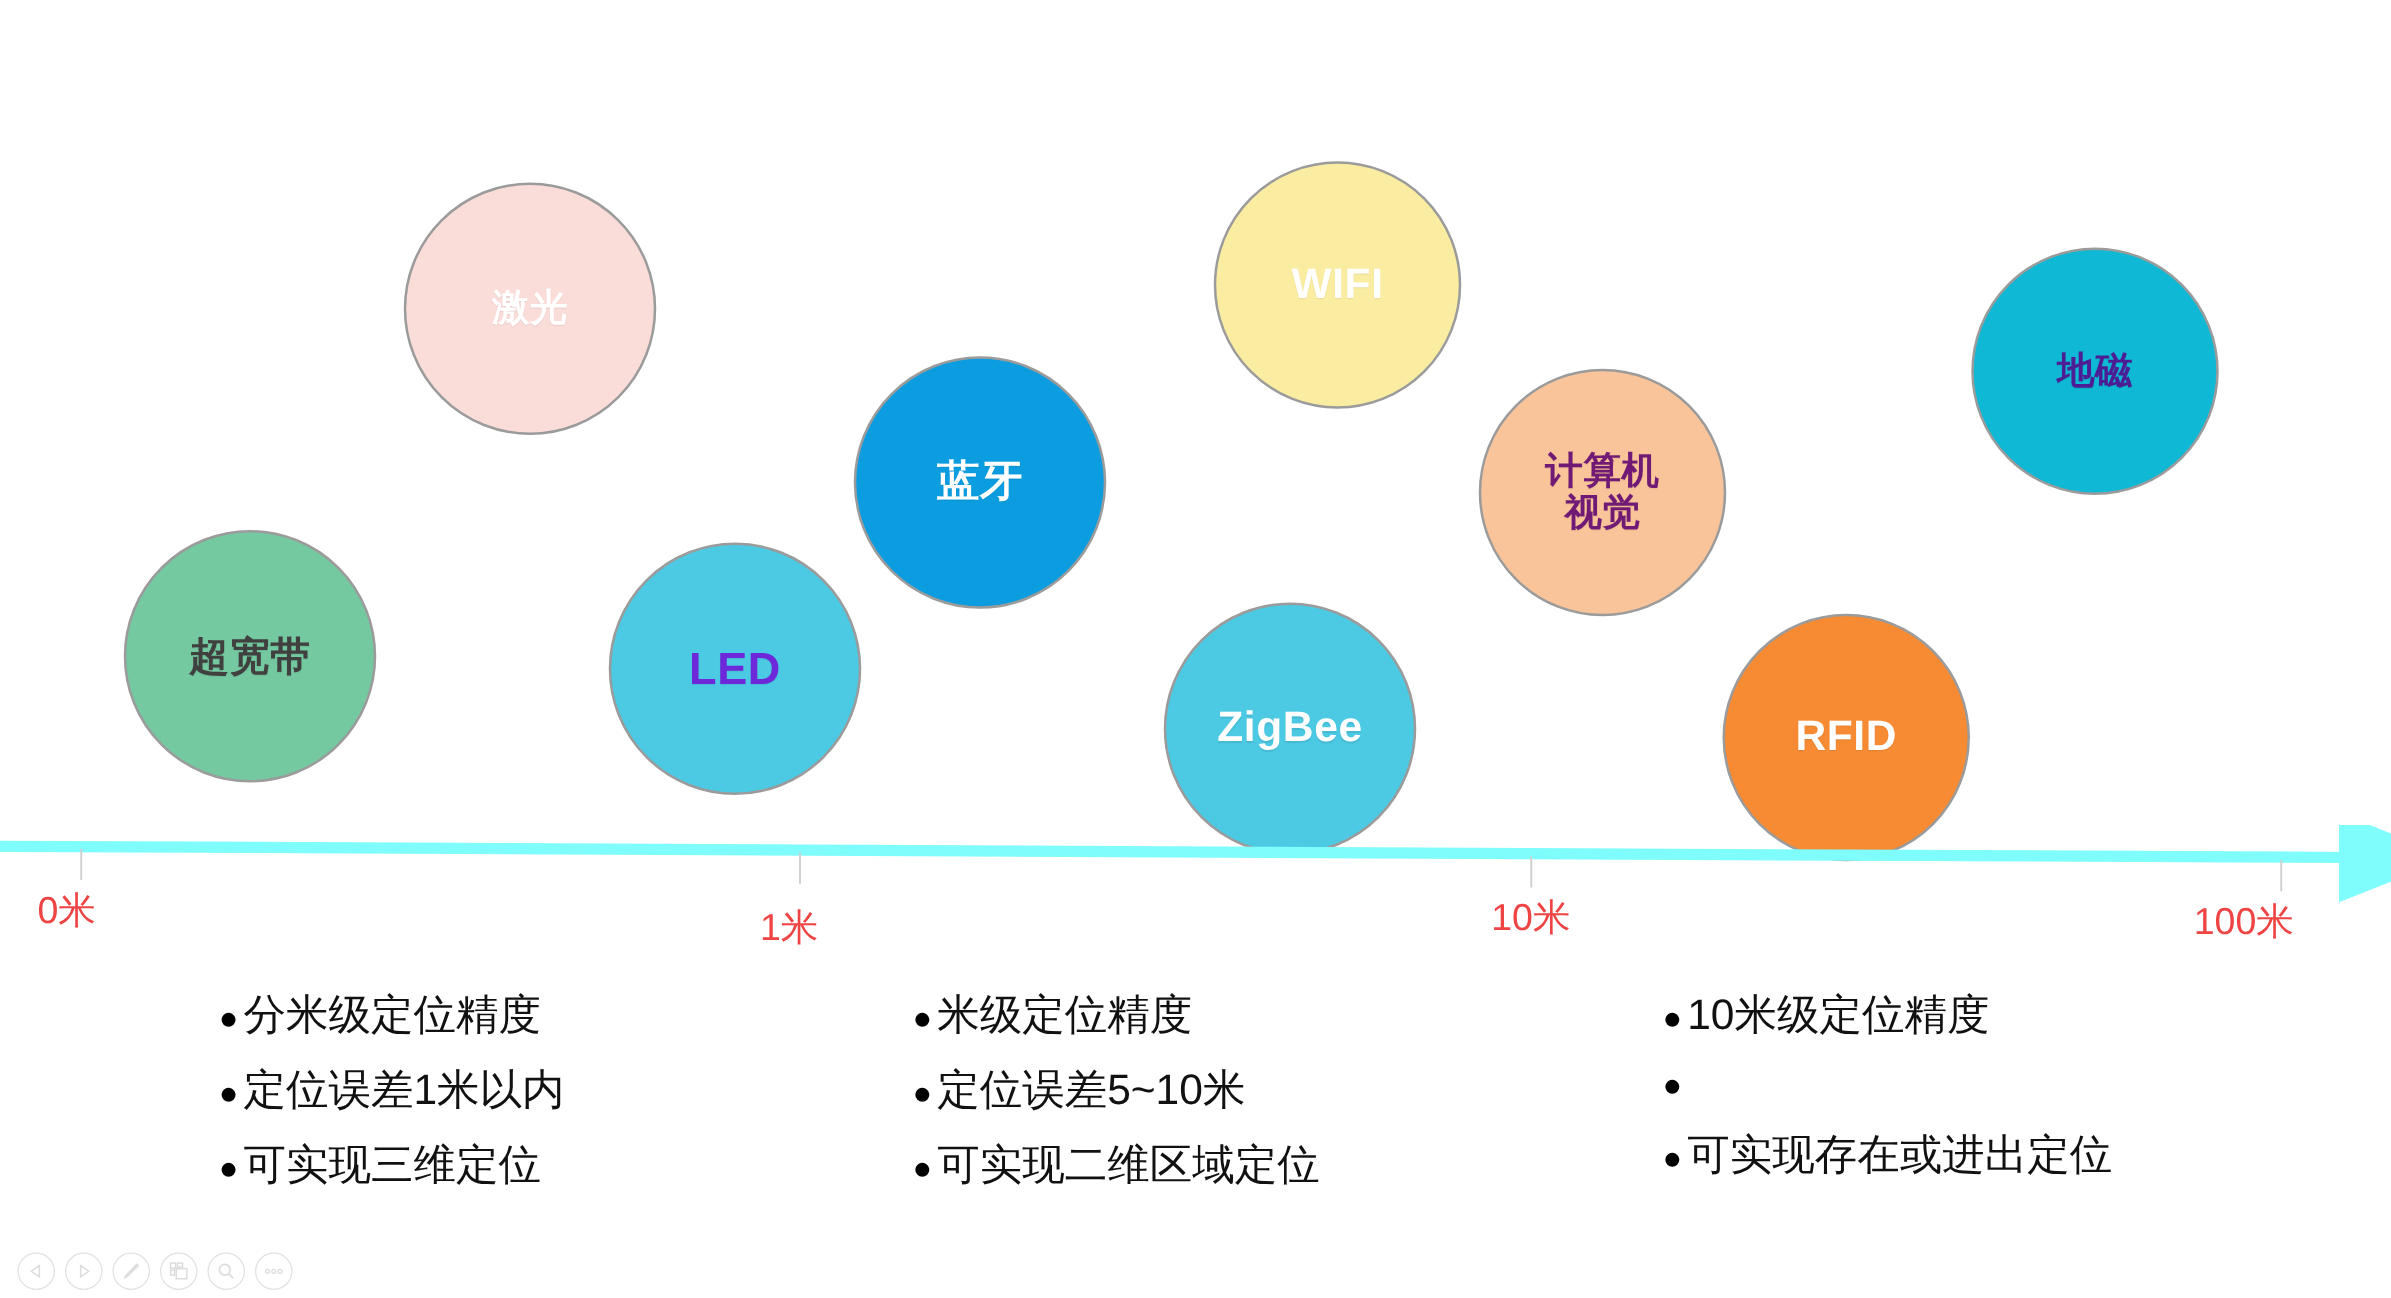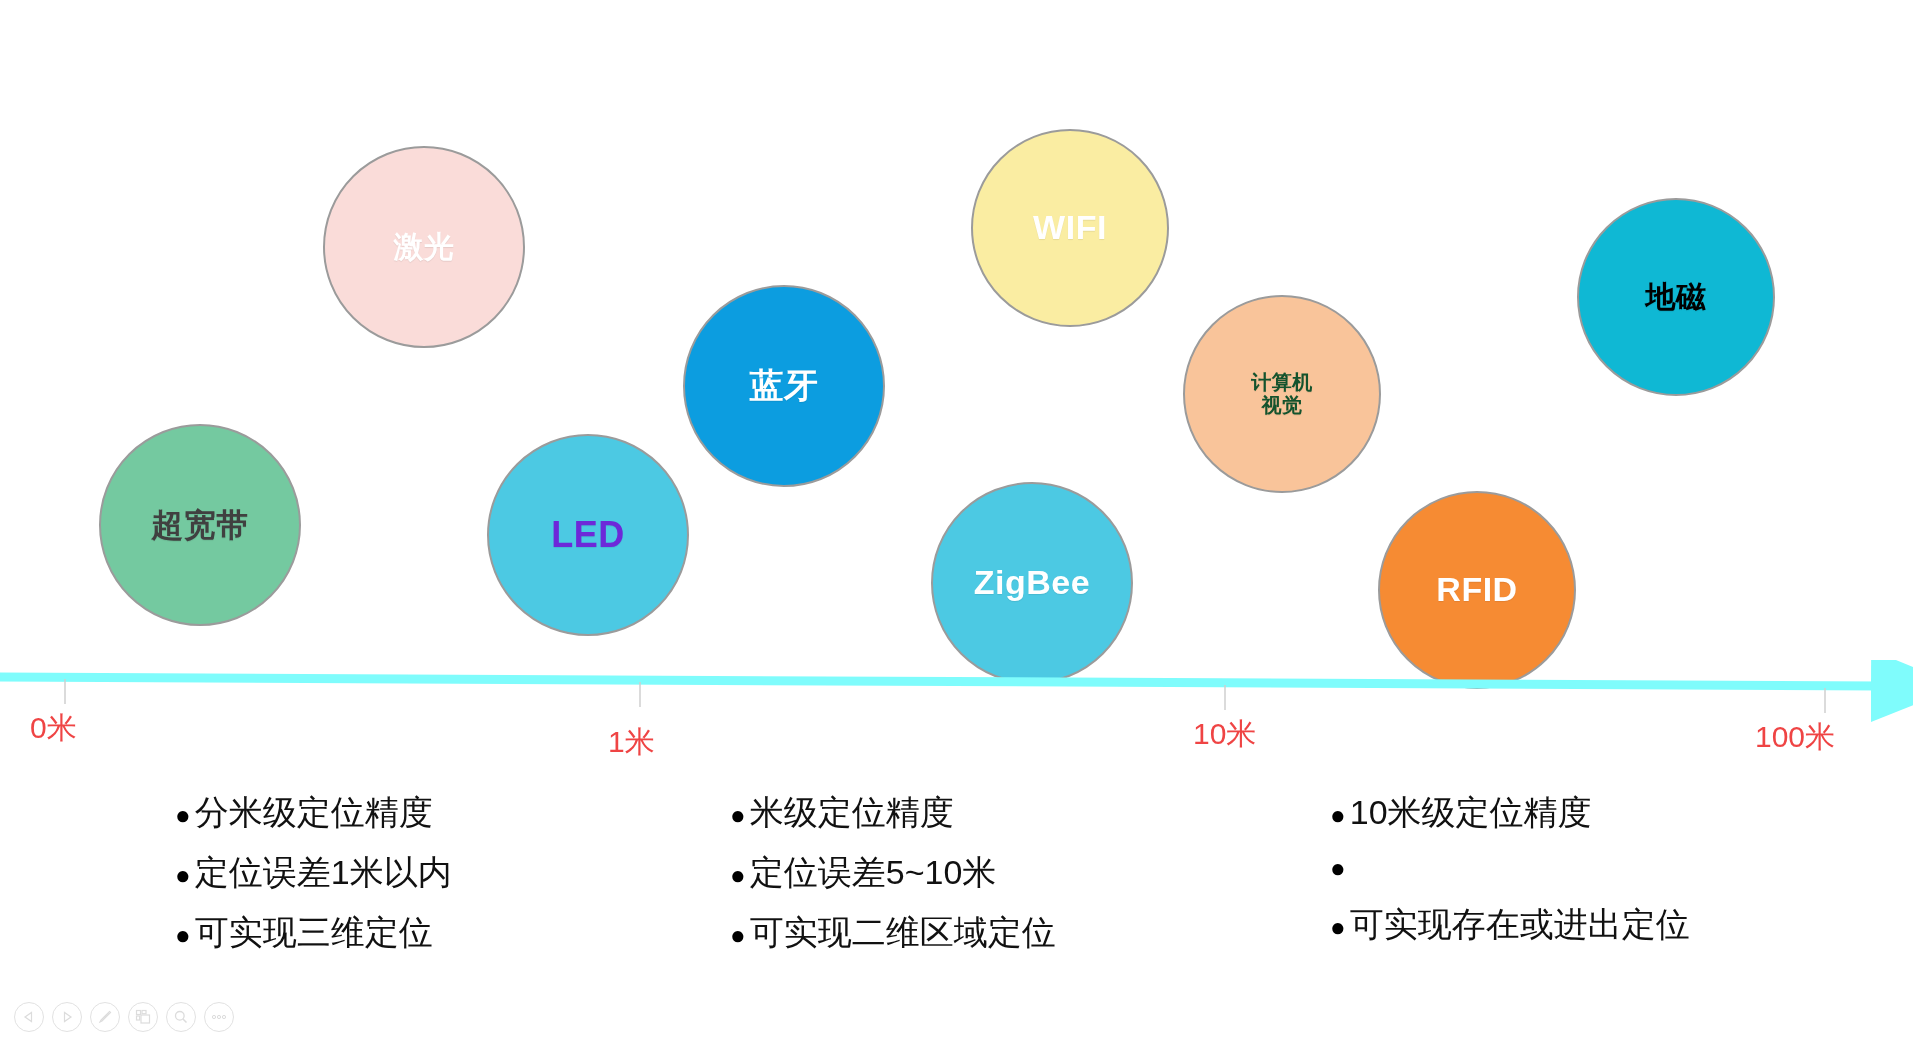--- a/index.html
+++ b/index.html
@@ -122,28 +122,28 @@
       </div>
       <div class="bubble" style="left: 683px; top: 285px; width: 202px; height: 202px; background: rgb(12, 157, 224); border-color: rgb(155, 155, 155); color: rgb(255, 255, 255); font-size: 34px;">
         <span class="bubble-label">蓝牙</span>
       </div>
       <div class="bubble" style="left: 971px; top: 129px; width: 198px; height: 198px; background: rgb(250, 237, 162); border-color: rgb(155, 155, 155); color: rgb(255, 255, 255); font-size: 34px;">
         <span class="bubble-label">WIFI</span>
       </div>
       <div class="bubble" style="left: 931px; top: 482px; width: 202px; height: 202px; background: rgb(76, 201, 227); border-color: rgb(155, 155, 155); color: rgb(255, 255, 255); font-size: 34px;">
         <span class="bubble-label">ZigBee</span>
       </div>
-      <div class="bubble" style="left: 1183px; top: 295px; width: 198px; height: 198px; background: rgb(249, 196, 154); border-color: rgb(155, 155, 155); color: #14532d; font-size: 20px;">
+      <div class="bubble" style="left: 1183px; top: 295px; width: 198px; height: 198px; background: rgb(249, 196, 154); border-color: rgb(155, 155, 155); color: #701a75; font-size: 30px;">
         <span class="bubble-label">计算机
 视觉</span>
       </div>
       <div class="bubble" style="left: 1378px; top: 491px; width: 198px; height: 198px; background: rgb(246, 139, 51); border-color: rgb(155, 155, 155); color: rgb(255, 255, 255); font-size: 34px;">
         <span class="bubble-label">RFID</span>
       </div>
-      <div class="bubble" style="left: 1577px; top: 198px; width: 198px; height: 198px; background: rgb(15, 184, 212); border-color: rgb(155, 155, 155); color: #000000; font-size: 30px;">
+      <div class="bubble" style="left: 1577px; top: 198px; width: 198px; height: 198px; background: rgb(15, 184, 212); border-color: rgb(155, 155, 155); color: #4c1d95; font-size: 30px;">
         <span class="bubble-label">地磁</span>
       </div>
     </div>
 
   <div id="axis-wrap">
     <svg id="axis-svg" width="1913" height="80" viewBox="0 0 1913 80">
       <defs>
         <marker id="arrowhead" markerWidth="10" markerHeight="8" refX="1" refY="4" orient="auto">
           <polygon points="0 0, 10 4, 0 8" fill="#7FFCFC"></polygon>
         </marker>

